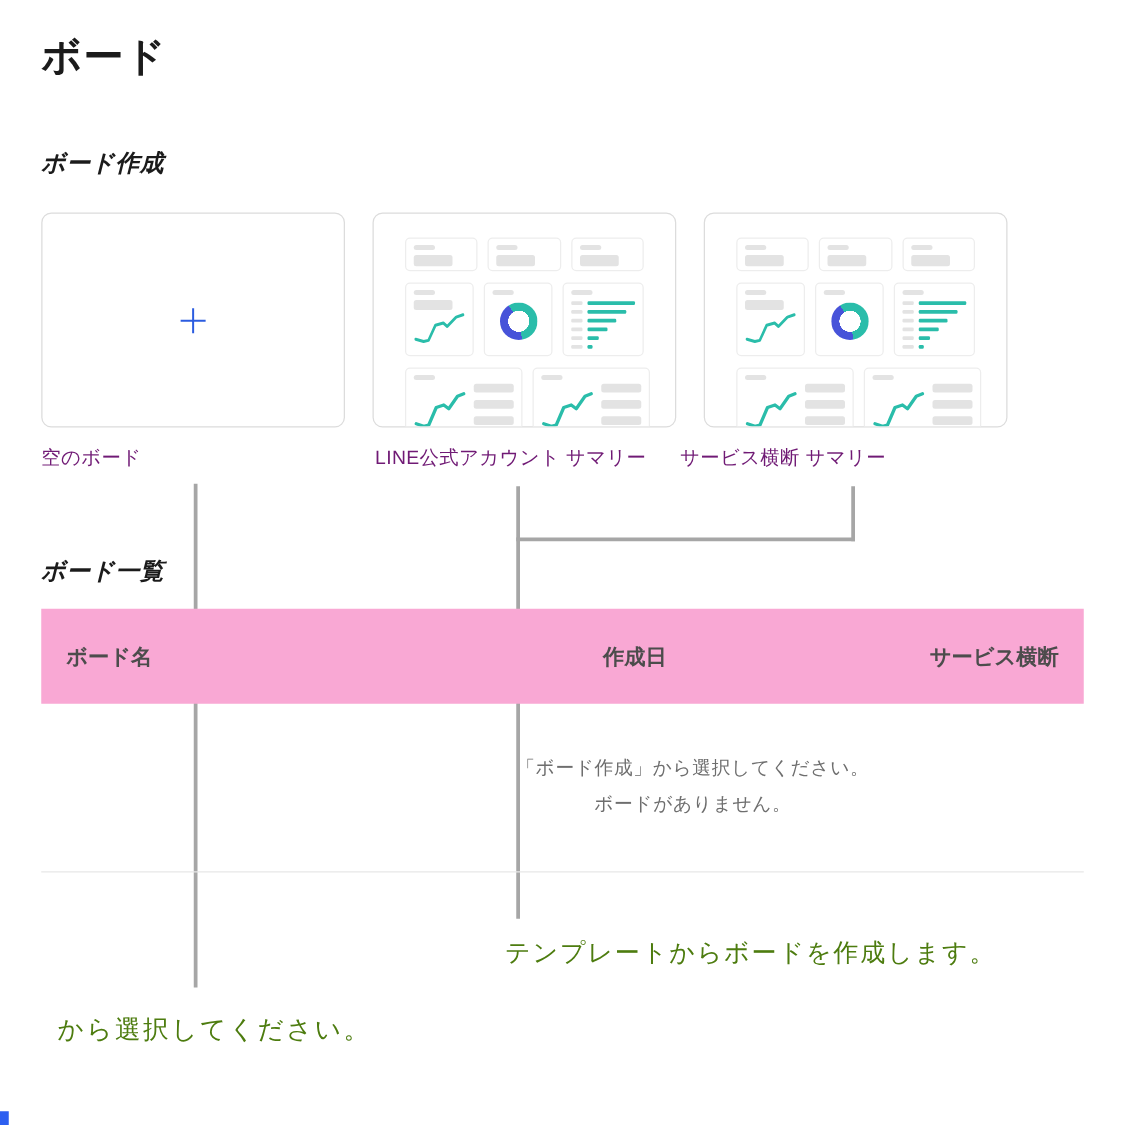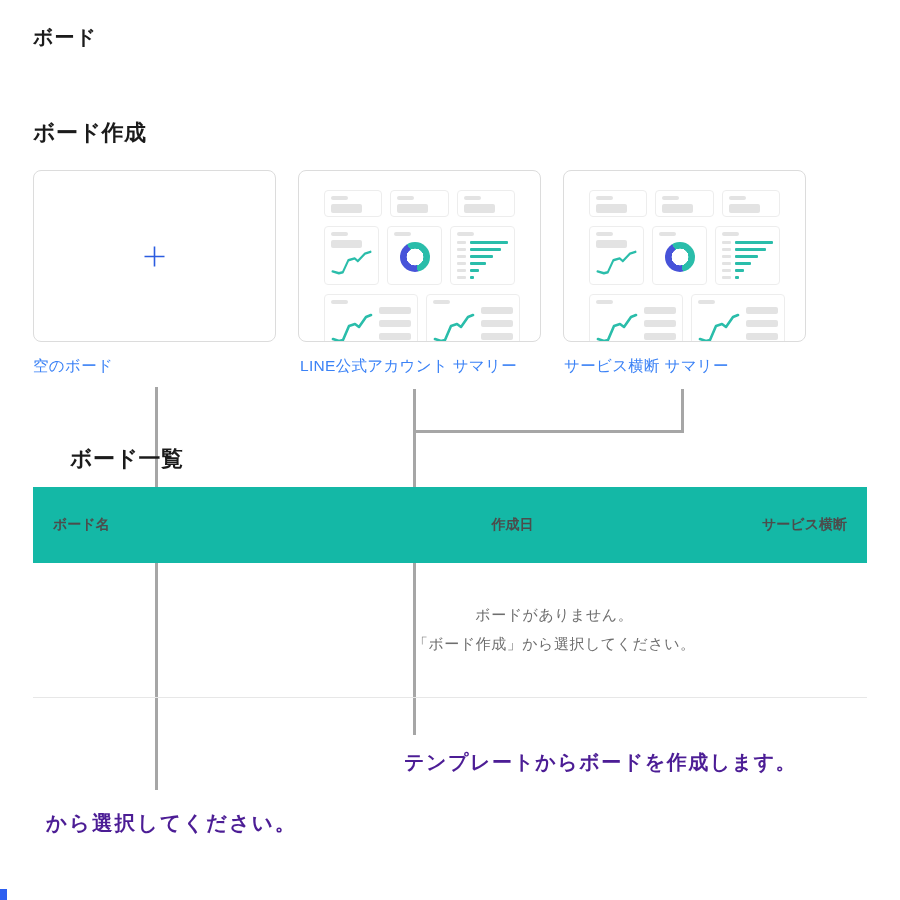--- a/index.html
+++ b/index.html
@@ -1,23 +1,23 @@
 <!DOCTYPE html>
 <html><head>
 <meta charset="utf-8">
 <style>
   * { margin:0; padding:0; box-sizing:border-box; }
   html,body { width:900px; height:900px; background:#fff; overflow:hidden;
     font-family:"Liberation Sans","DejaVu Sans",sans-serif; color:#1b1b1b; }
   .abs { position:absolute; }
 
-  .page-title { left:33px; top:24px; font-size:20px; font-weight:700; letter-spacing:1px; }
-  .sec-heading { font-size:22px; font-weight:700; letter-spacing:.5px; }
+  .page-title { left:33px; top:24px; font-size:32px; font-weight:700; letter-spacing:1px; }
+  .sec-heading { font-size:19px; font-weight:700; letter-spacing:.5px;font-style:italic; }
   #create-heading { left:33px; top:118px; }
-  #list-heading  { left:33px; top:444px;margin-left:37px; }
+  #list-heading  { left:33px; top:444px; }
 
   
   .cards { left:33px; top:170px; display:flex; gap:22px; }
   .card { width:243px; height:172px; background:#fff; border:1px solid #dcdcdc;
           border-radius:8px; overflow:hidden; cursor:pointer; }
   .empty-card { display:flex; align-items:center; justify-content:center; }
 
   .thumb { height:100%; padding:19px 25px 0 25px; }
   .trow { display:flex; gap:8px; }
   .trow + .trow { margin-top:9px; }
@@ -43,41 +43,41 @@
   .hb .row:nth-child(2) .val { width:31px; }
   .hb .row:nth-child(3) .val { width:23px; }
   .hb .row:nth-child(4) .val { width:16px; }
   .hb .row:nth-child(5) .val { width:9px; }
   .hb .row:nth-child(6) .val { width:4px; }
   .wide-body { display:flex; align-items:flex-end; gap:6px; margin-top:3px; }
   .wide-body svg { width:42px; height:32px; flex:none; }
   .stack { flex:1; display:flex; flex-direction:column; gap:6px; align-items:flex-end; padding-bottom:4px; }
   .stack i { display:block; width:32px; height:7px; background:#e3e3e3; border-radius:2px; }
 
-  .card-label { top:356px; font-size:15.5px; color:#3b82f6; letter-spacing:.3px; }
+  .card-label { top:356px; font-size:15.5px; color:#701a75; letter-spacing:.3px; }
   #label-0 { left:33px; }
   #label-1 { left:300px; }
-  #label-2 { left:564px; }
+  #label-2 { left:544px; }
 
   
   .conn { position:absolute; background:#a6a6a6; }
 
   
   .table { left:33px; top:487px; width:834px; }
-  .thead { height:76px; background:#14b8a6; display:flex; align-items:center;
-           font-size:14px; font-weight:600; color:#4c4c4c; }
+  .thead { height:76px; background:#f9a8d4; display:flex; align-items:center;
+           font-size:17px; font-weight:600; color:#4c4c4c; }
   .th1 { width:33%; padding-left:20px; text-align:left; }
   .th2 { width:27%; text-align:right; }
   .th3 { flex:1; padding-right:20px; text-align:right; }
   .trow-empty { height:135px; border-bottom:1px solid #e7e7e7; }
   .empty-msg { margin-left:25%; width:75%; text-align:center; padding-top:37px;
                font-size:15px; line-height:29px; color:#6e6e6e; letter-spacing:.5px; }
 
   
-  .note { color:#4c1d95;font-weight:bold; }
+  .note { color:#4d7c0f; }
   #note-template { left:404px; top:749px; font-size:20px; letter-spacing:1.5px; }
   #note-empty    { left:46px;  top:809px; font-size:20.5px; letter-spacing:2px; }
 
   .corner-mark { left:0; top:889px; width:7px; height:11px; background:#2d5ff0; }
 </style>
 </head>
 <body>
 
 <h1 class="abs page-title">ボード</h1>
 
@@ -282,22 +282,22 @@
 <h2 class="abs sec-heading" id="list-heading">ボード一覧</h2>
 
 <div class="abs table">
   <div class="thead">
     <div class="th1">ボード名</div>
     <div class="th2">作成日</div>
     <div class="th3">サービス横断</div>
   </div>
   <div class="trow-empty">
     <div class="empty-msg">
+      <div>「ボード作成」から選択してください。</div>
       <div>ボードがありません。</div>
-      <div>「ボード作成」から選択してください。</div>
     </div>
   </div>
 </div>
 
 <div class="abs note" id="note-template">テンプレートからボードを作成します。</div>
 <div class="abs note" id="note-empty">から選択してください。</div>
 
 <div class="abs corner-mark"></div>
 
 </body></html>

